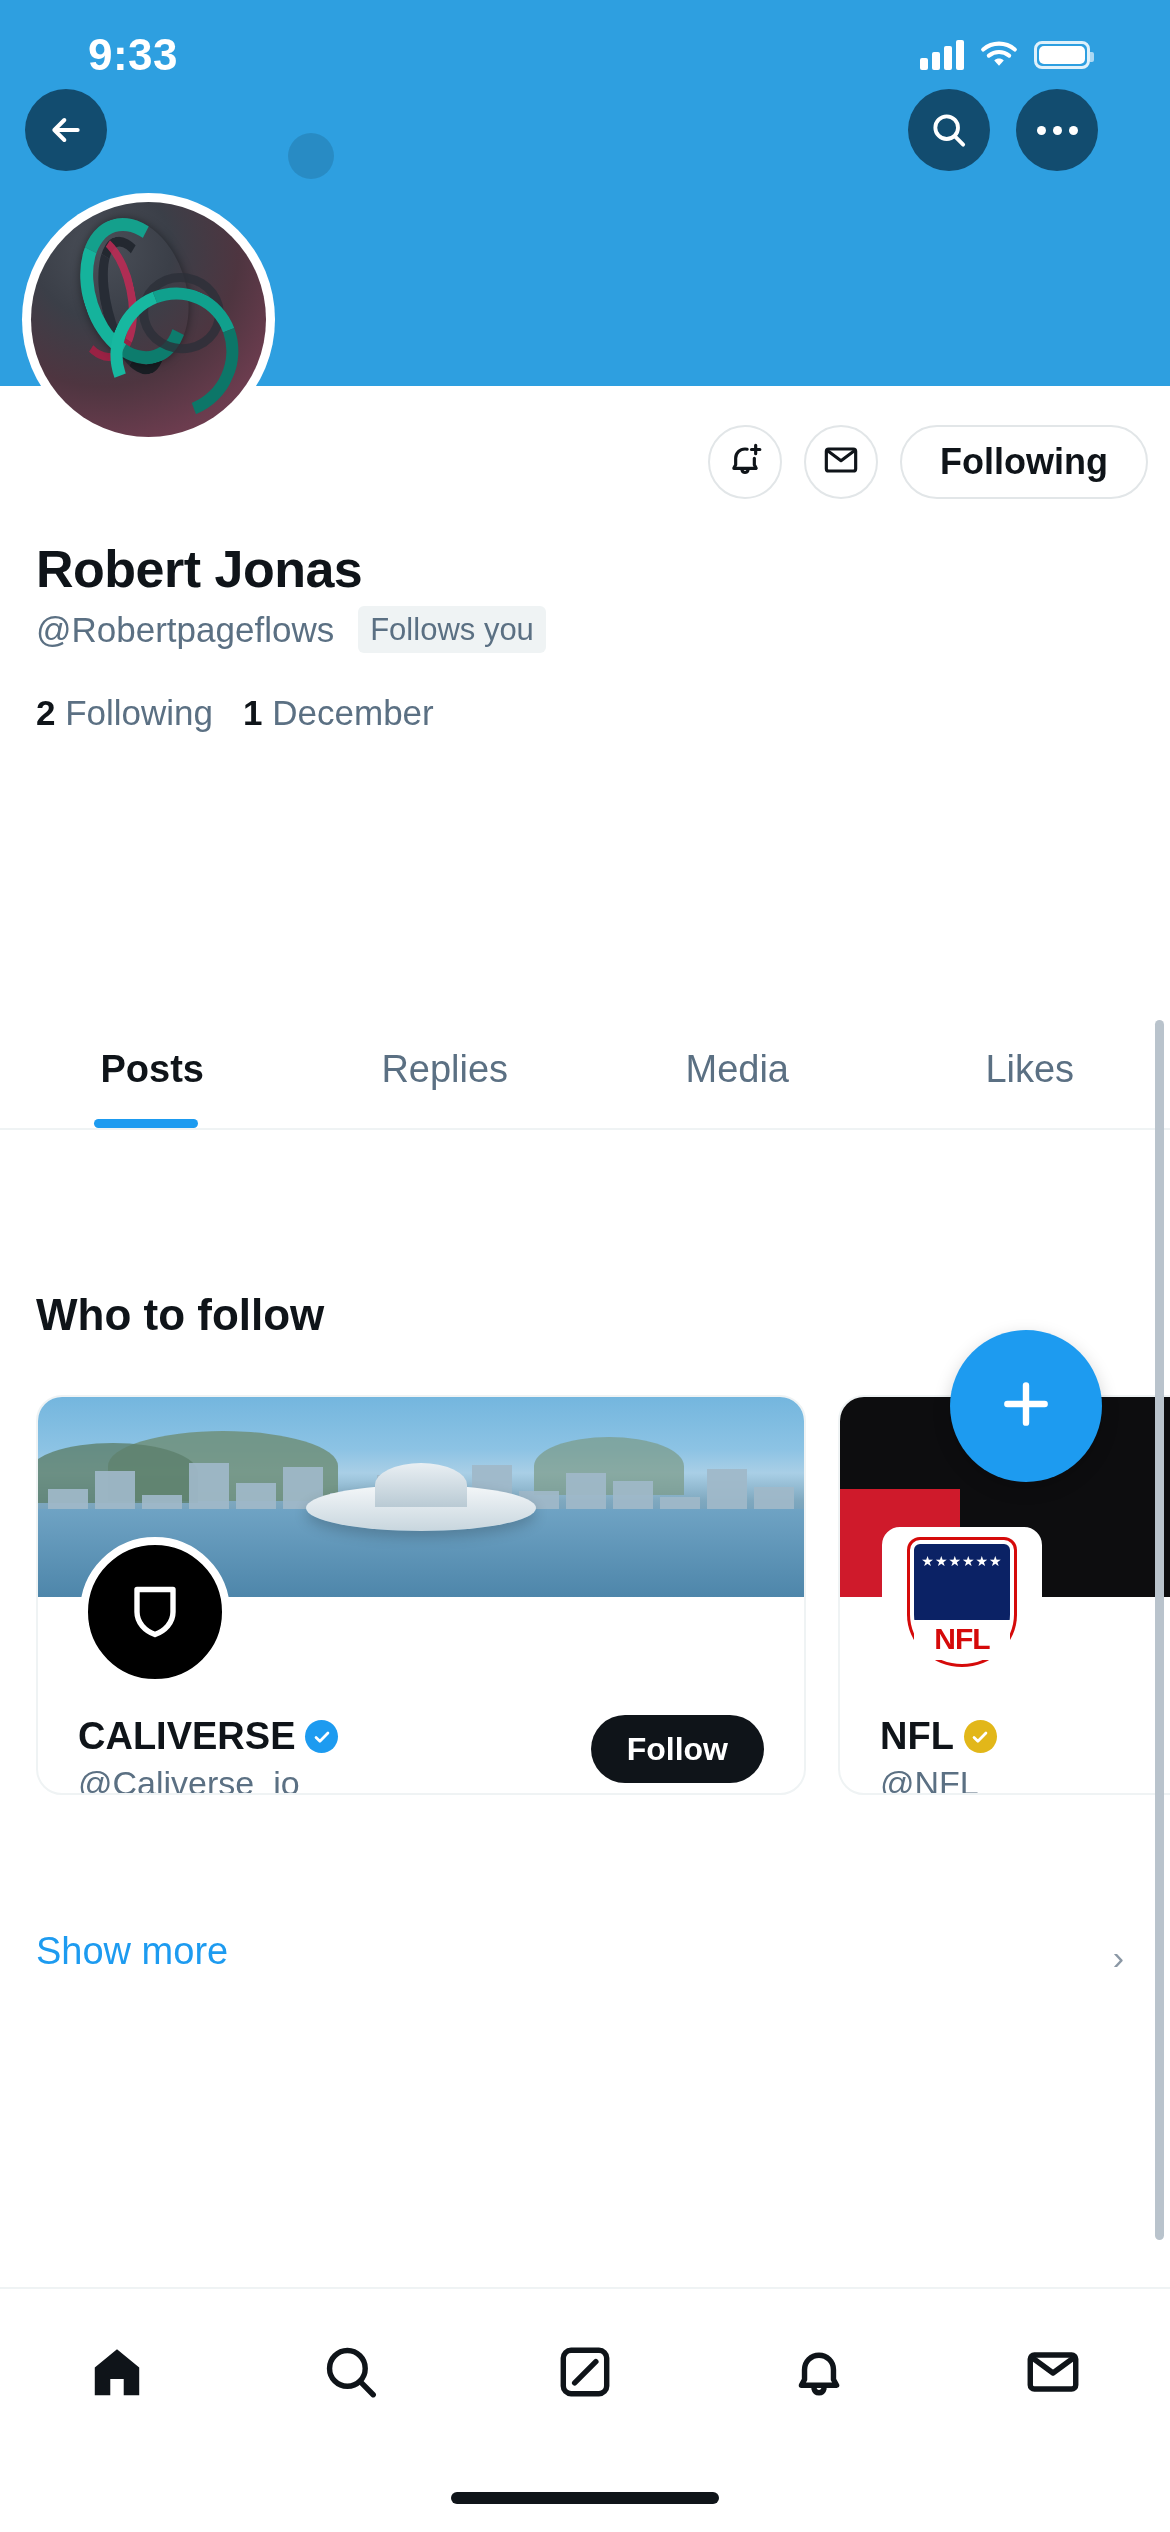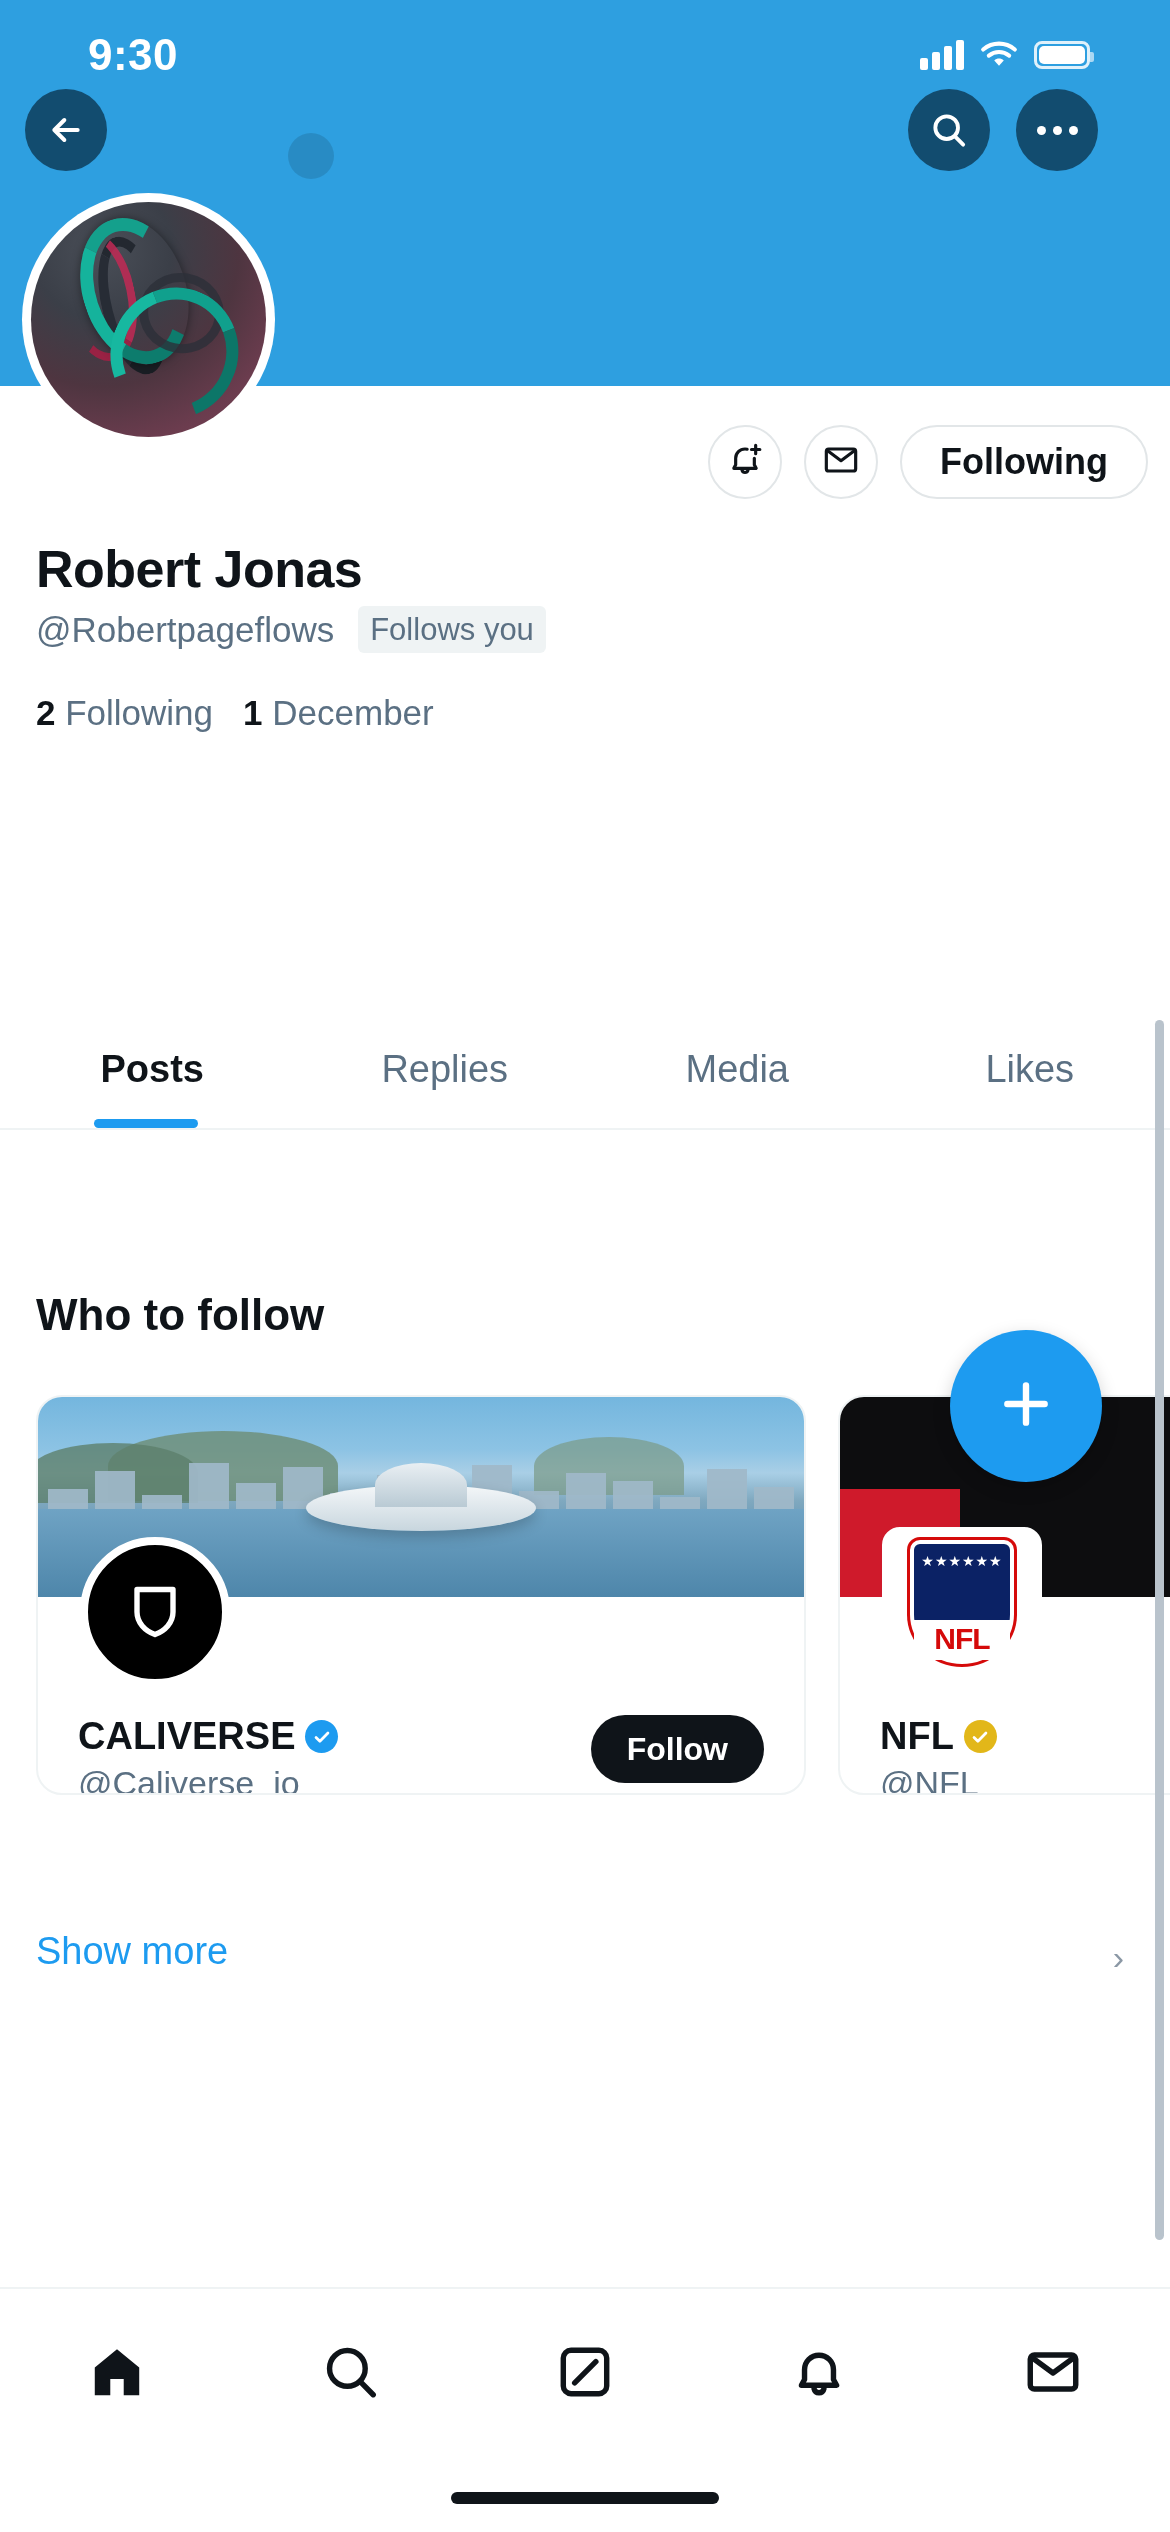--- a/index.html
+++ b/index.html
@@ -207,21 +207,21 @@
 </head>
 <body>
 
 <div class="screen">
 
   <div class="banner">
     <div class="banner-blob"></div>
   </div>
 
   <div class="statusbar">
-    <div class="status-time">9:30</div>
+    <div class="status-time">9:33</div>
     <div class="status-right">
       <div class="sig">
           <i></i>
           <i></i>
           <i></i>
           <i></i>
         </div>
       <div class="wifi">
         <svg width="38" height="30" viewBox="0 0 24 18" fill="none">
           <path d="M2 5.5C5 3 8.4 1.8 12 1.8S19 3 22 5.5" stroke="#fff" stroke-width="2.6" stroke-linecap="round"></path>

